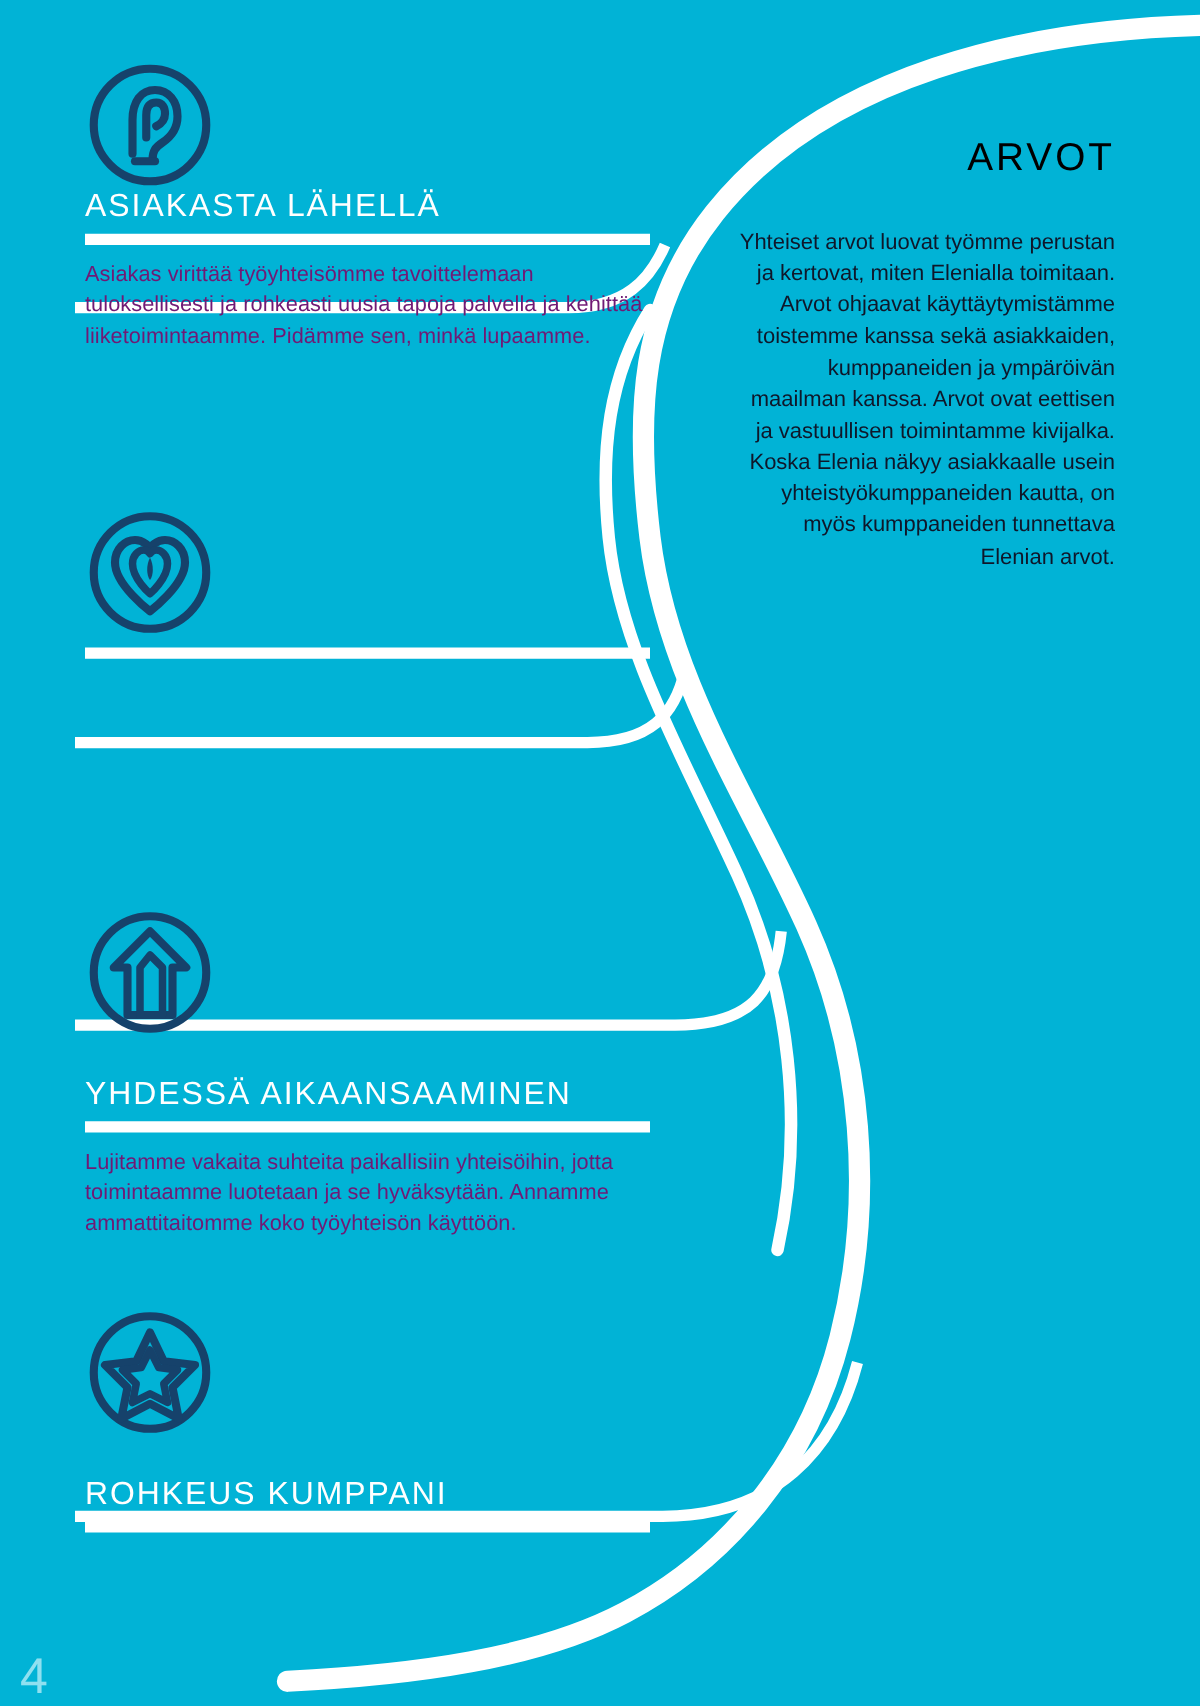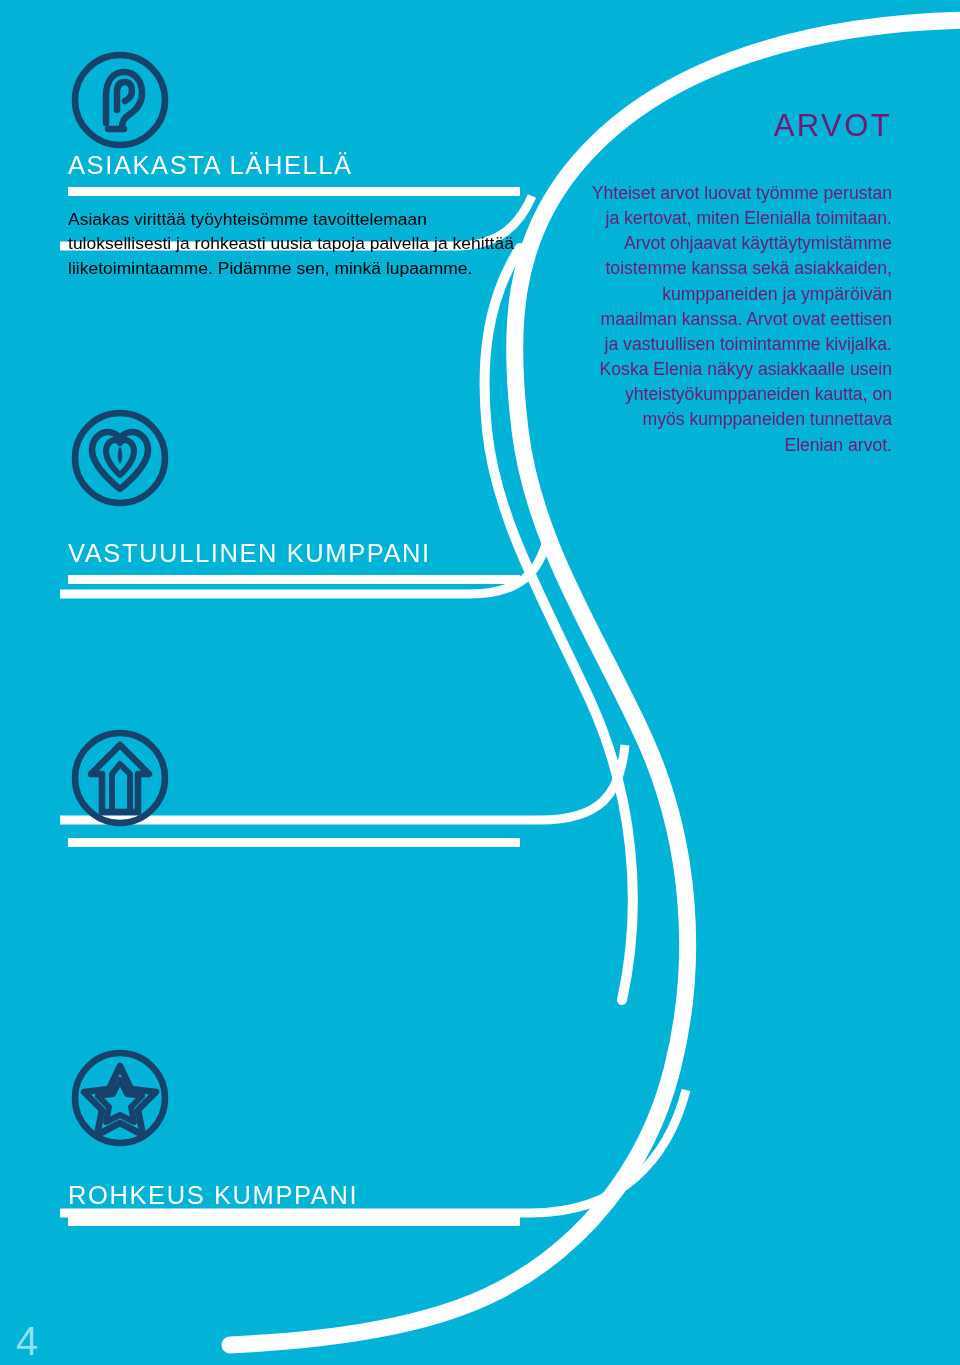--- a/index.html
+++ b/index.html
@@ -57,21 +57,21 @@
 
   .sec-rule {
     height: 9px;
     background: #ffffff;
     margin-top: 8px;
     position: relative;
     z-index: 2;
   }
 
   .sec-body {
-    color: #000000;
+    color: #701a75;
     font-size: 17.4px;
     line-height: 1.42;
     margin-top: 11px;
     font-weight: 400;
     letter-spacing: 0.05px;
   }
 
   
   #sec-asiakasta { left: 68px; top: 48px; width: 452px; }
   #sec-asiakasta .sec-rule { width: 452px; }
@@ -94,28 +94,28 @@
     left: 588px;
     top: 110px;
     width: 304px;
     z-index: 3;
     text-align: right;
   }
 
   #arvot-title {
     font-size: 31px;
     letter-spacing: 2.4px;
-    color: #701a75;
+    color: #000000;
     font-weight: 300;
     line-height: 1;
     margin-bottom: 40px;
   }
 
   #arvot-body {
-    color: #701a75;
+    color: #0f172a;
     font-size: 17.6px;
     line-height: 1.43;
     font-weight: 400;
     text-align: right;
   }
 
   
   #page-number {
     position: absolute;
     left: 16px;
@@ -172,31 +172,32 @@
 
   <div class="section" id="sec-vastuullinen">
     <svg class="icon-badge" viewBox="0 0 104 104">
       <circle cx="52" cy="52" r="45" fill="none" stroke="#16426b" stroke-width="6.5"></circle>
       <path d="M52 83 C52 83 24 62 24 44 C24 33 32 26 40 26 C47 26 52 32 52 32
                C52 32 57 26 64 26 C72 26 80 33 80 44 C80 62 52 83 52 83 Z" fill="none" stroke="#16426b" stroke-width="6.5" stroke-linejoin="round"></path>
       <path d="M52 69 C52 69 38 57 38 45 C38 38 43 34 47 34 C50 34 52 37 52 37
                C52 37 54 34 57 34 C61 34 66 38 66 45 C66 57 52 69 52 69 Z" fill="none" stroke="#16426b" stroke-width="6" stroke-linejoin="round"></path>
       <path d="M52 40 C49 46 49 54 52 58 C55 54 55 46 52 40 Z" fill="#16426b"></path>
     </svg>
-    <div class="sec-heading">VASTUULLINEN KUMPPANI</div>
     <div class="sec-rule"></div>
   </div>
 
   <div class="section" id="sec-yhdessa">
     <svg class="icon-badge" viewBox="0 0 104 104">
       <circle cx="52" cy="52" r="45" fill="none" stroke="#16426b" stroke-width="6.5"></circle>
       <path d="M52 19 L81 48 L70 48 L70 86 L34 86 L34 48 L23 48 Z" fill="none" stroke="#16426b" stroke-width="6.5" stroke-linejoin="round"></path>
       <path d="M52 38 L62 48 L62 86 L44 86 L44 48 Z" fill="none" stroke="#16426b" stroke-width="6" stroke-linejoin="round"></path>
     </svg>
-    <div class="sec-rule"></div>
+    <div class="sec-heading">YHDESSÄ AIKAANSAAMINEN</div>
+    <div class="sec-rule"></div>
+    <p class="sec-body">Lujitamme vakaita suhteita paikallisiin yhteisöihin, jotta toimintaamme luotetaan ja se hyväksytään. Annamme ammattitaitomme koko työyhteisön käyttöön.</p>
   </div>
 
   <div class="section" id="sec-rohkeus">
     <svg class="icon-badge" viewBox="0 0 104 104">
       <circle cx="52" cy="52" r="45" fill="none" stroke="#16426b" stroke-width="6.5"></circle>
       <path d="M52 20 L63 43 L88 46 L70 64 L75 89 L52 77 L29 89 L34 64 L16 46 L41 43 Z" fill="none" stroke="#16426b" stroke-width="6.5" stroke-linejoin="round"></path>
       <path d="M52 34 L59 48 L74 50 L63 61 L66 76 L52 69 L38 76 L41 61 L30 50 L45 48 Z" fill="none" stroke="#16426b" stroke-width="6" stroke-linejoin="round"></path>
     </svg>
     <div class="sec-heading">ROHKEUS KUMPPANI</div>
     <div class="sec-rule"></div>

